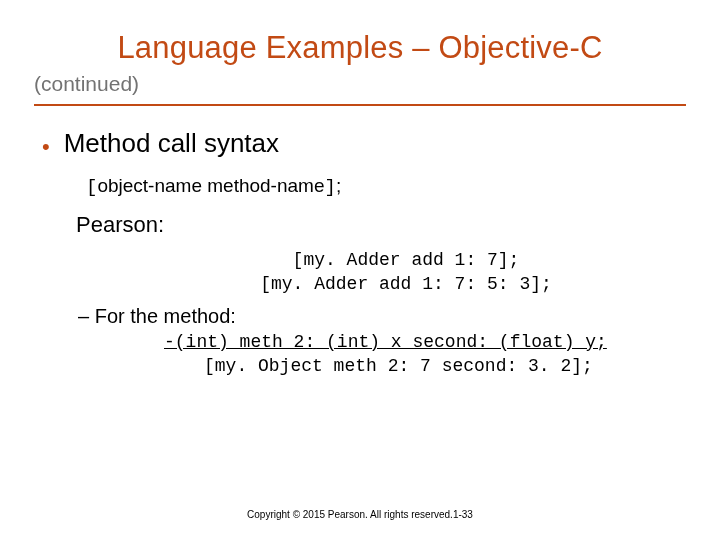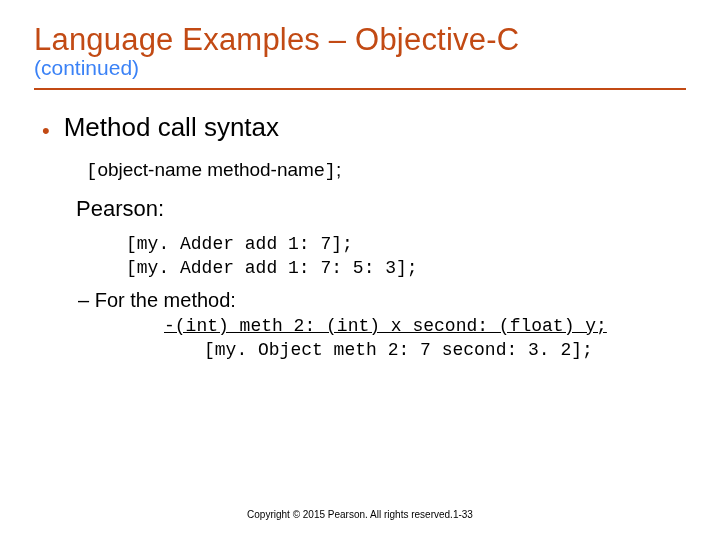--- a/index.html
+++ b/index.html
@@ -16,25 +16,26 @@
   .slide {
     padding: 22px 34px 0 34px;
     box-sizing: border-box;
     width: 100%;
     height: 100%;
   }
   .title {
     color: #c24a14;
     font-size: 31px;
     font-weight: 400;
-    margin: 0;
+    margin: 8px;
     letter-spacing: 0.2px;
+    text-align: center;
   }
   .subtitle {
-    color: #3b82f6;
+    color: #737373;
     font-size: 21px;
     margin-top: -2px;
   }
   .hr {
     border: none;
     border-top: 2px solid #c24a14;
     margin: 8px 0 22px 0;
   }
   .bullet-row {
     display: flex;
@@ -63,20 +64,21 @@
   .examples-label {
     margin: 14px 0 0 42px;
     font-size: 22px;
     color: #000;
   }
   .code1 {
     margin: 10px 0 0 92px;
     font-family: "Courier New", monospace;
     font-size: 18px;
     line-height: 1.35;
+    text-align: center;
   }
   .sub-bullet {
     margin: 8px 0 0 44px;
     font-size: 20px;
   }
   .code2 {
     margin: 4px 0 0 130px;
     font-family: "Courier New", monospace;
     font-size: 18px;
     text-decoration: underline;

